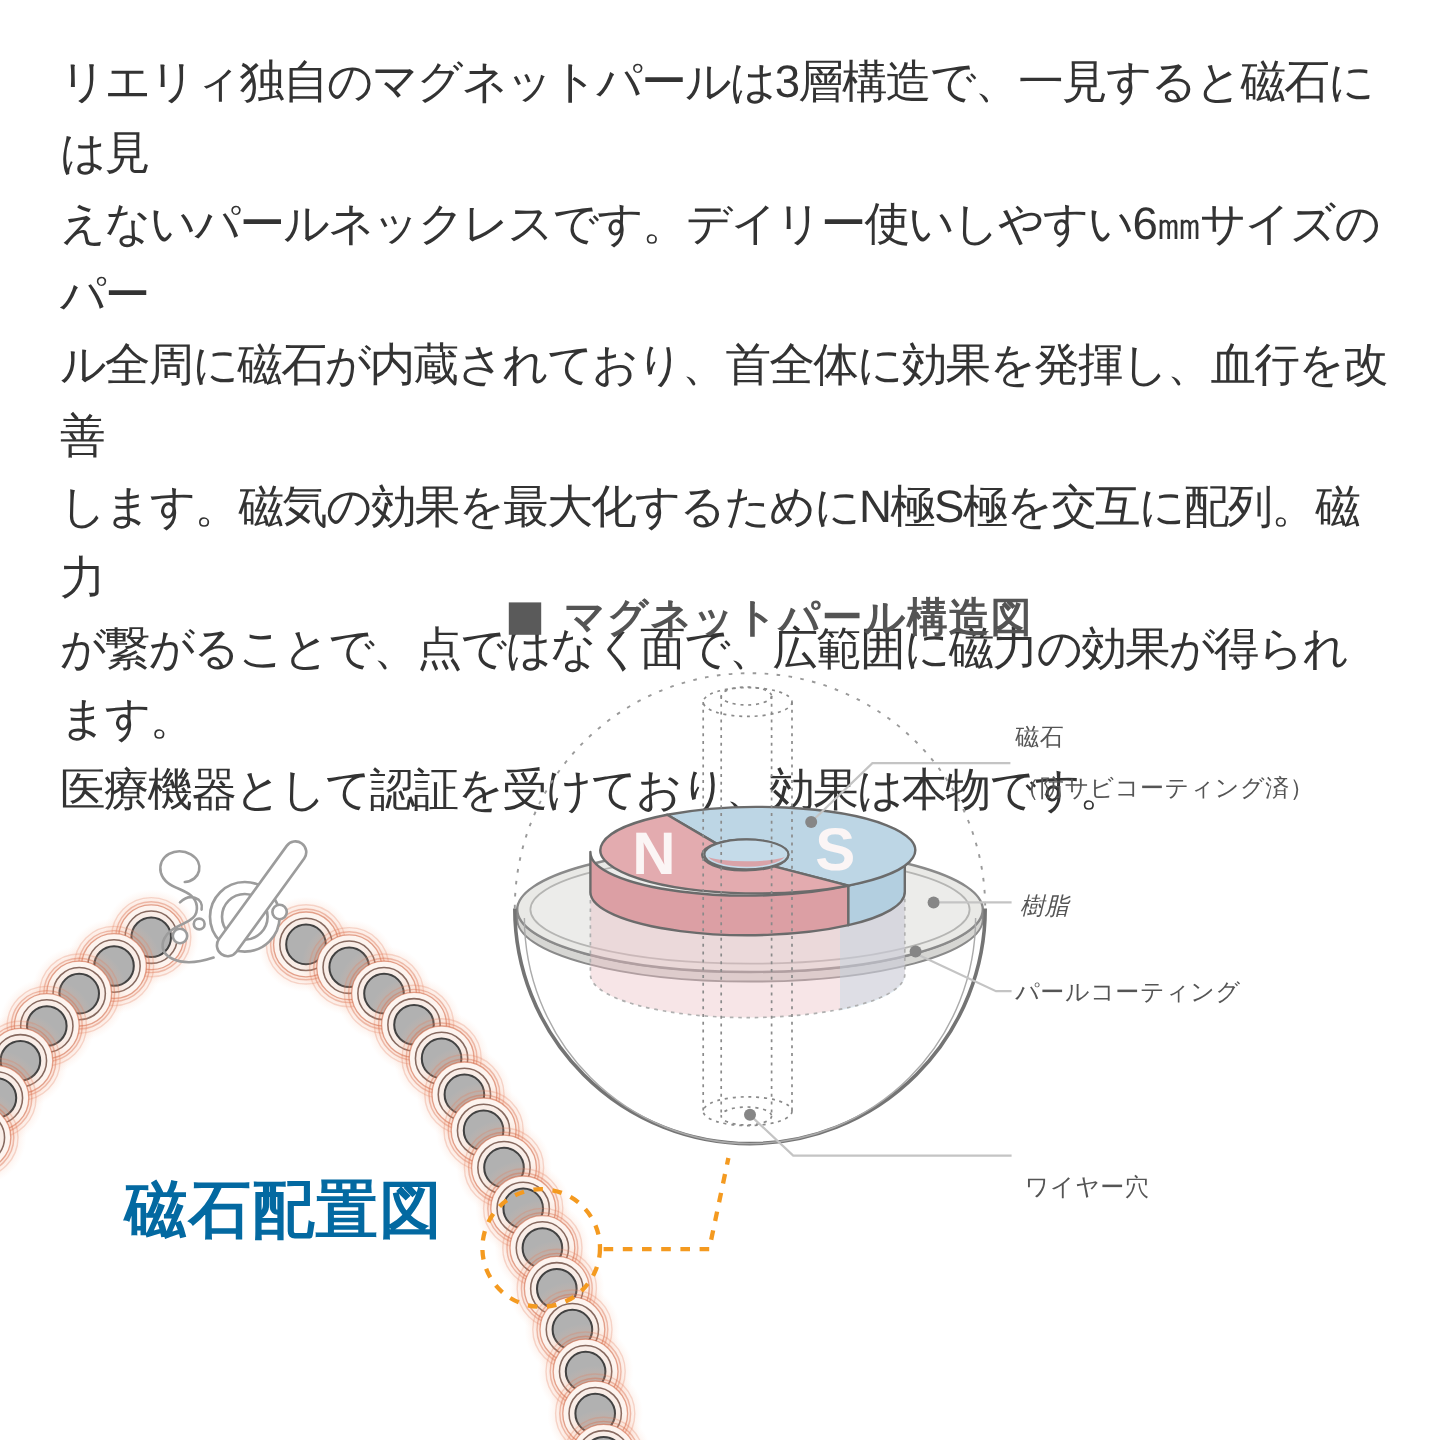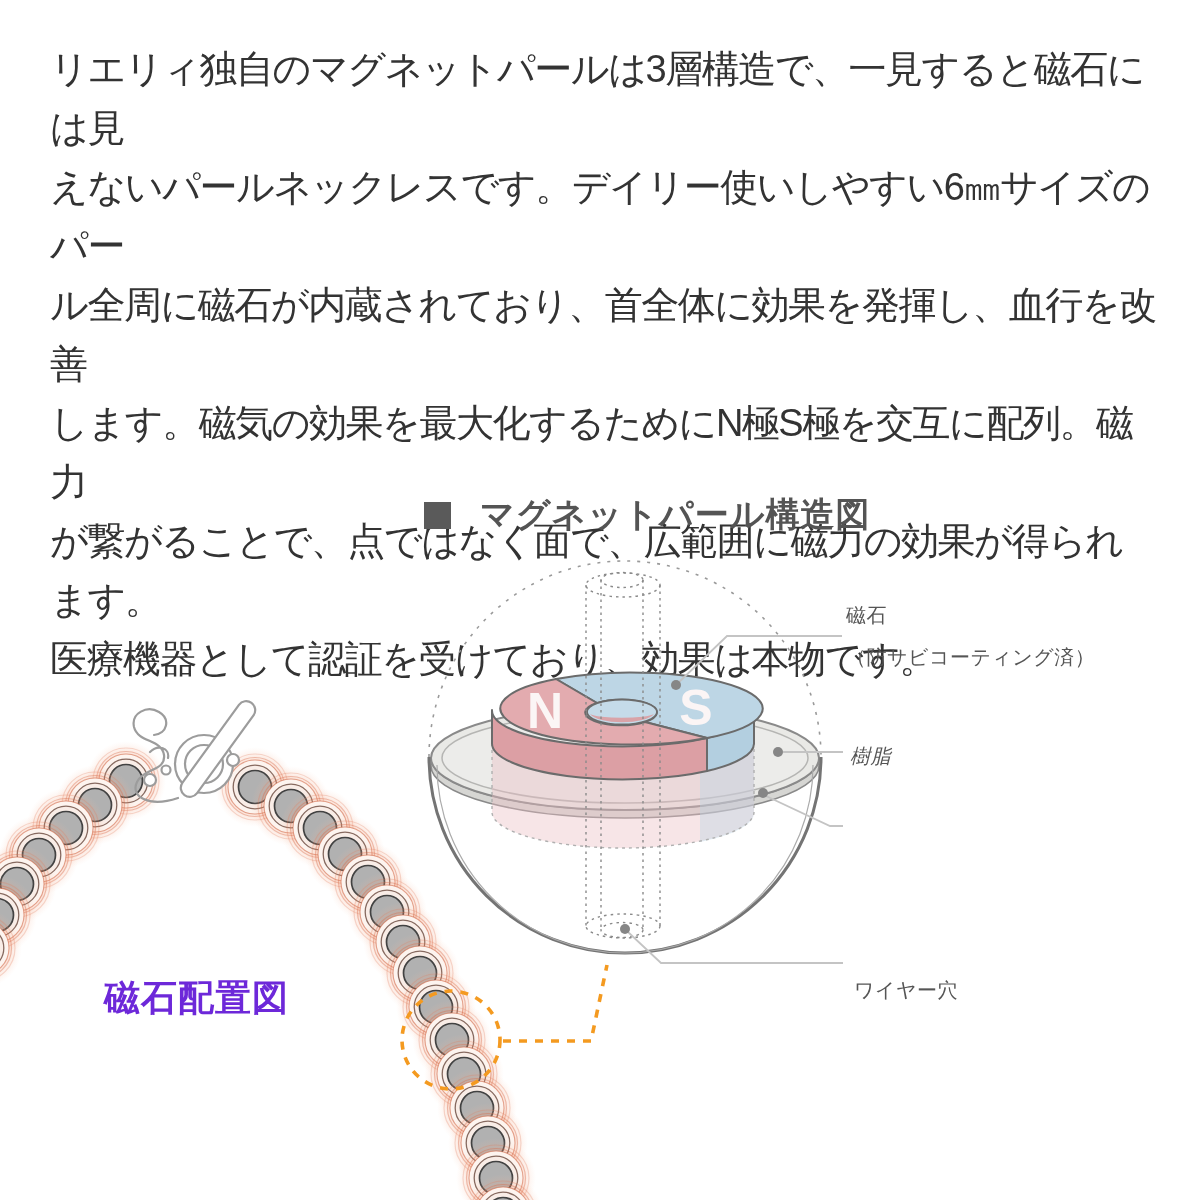--- a/index.html
+++ b/index.html
@@ -6,38 +6,38 @@
   .canvas{
     position:relative;width:1200px;height:1200px;background:#ffffff;overflow:hidden;
     font-family:"Liberation Sans","DejaVu Sans",sans-serif;color:#333;
   }
   .intro{
     position:absolute;left:50px;top:40px;width:1110px;margin:0;
     font-size:38px;line-height:59px;font-weight:500;letter-spacing:-1.5px;
     color:#333333;white-space:pre-line;
   }
   .diagram-title{
-    position:absolute;left:424px;top:492px;display:flex;align-items:center;gap:29px;
+    position:absolute;left:424px;top:492px;display:flex;align-items:center;gap:19px;
   }
   .bullet-square{width:27px;height:27px;background:#5a5a5a;flex:0 0 auto;}
   .diagram-title-text{
     font-size:34px;font-weight:700;color:#545454;letter-spacing:1px;white-space:nowrap;
   }
   .overlay-svg{position:absolute;left:0;top:0;width:1200px;height:1200px;}
   .lbl{
     position:absolute;font-size:20px;line-height:42px;color:#555555;
     letter-spacing:0.5px;white-space:pre-line;
   }
   .lbl-magnet{left:846px;top:594px;}
   .lbl-resin{left:850px;top:735px;font-style:italic;}
   .lbl-coating{left:846px;top:806px;}
   .lbl-wire{left:854px;top:944px;margin-top:25px;}
   .caption{
-    position:absolute;left:104px;top:974px;font-size:36px;font-weight:700;
-    color:#6d28d9;letter-spacing:1px;white-space:nowrap;
+    position:absolute;left:104px;top:974px;font-size:52px;font-weight:700;
+    color:#0369a1;letter-spacing:1px;white-space:nowrap;
   }
   .pole-letter{
     font-family:"Liberation Sans","DejaVu Sans",sans-serif;
     font-size:50px;font-weight:700;fill:#fbf5f5;
   }
 </style>
 </head>
 <body>
 
 <div class="canvas">
@@ -314,16 +314,17 @@
 
     <g fill="none" stroke="#f49a20" stroke-width="3.6" stroke-dasharray="8 8">
       <circle cx="451" cy="1040" r="49"></circle>
       <path d="M 503,1041 L 591,1041 L 607,965"></path>
     </g>
   </svg>
 
   <div class="lbl lbl-magnet">磁石
 （防サビコーティング済）</div>
   <div class="lbl lbl-resin">樹脂</div>
+  <div class="lbl lbl-coating">パールコーティング</div>
   <div class="lbl lbl-wire">ワイヤー穴</div>
 
   <div class="caption">磁石配置図</div>
 </div>
 
 </body></html>

